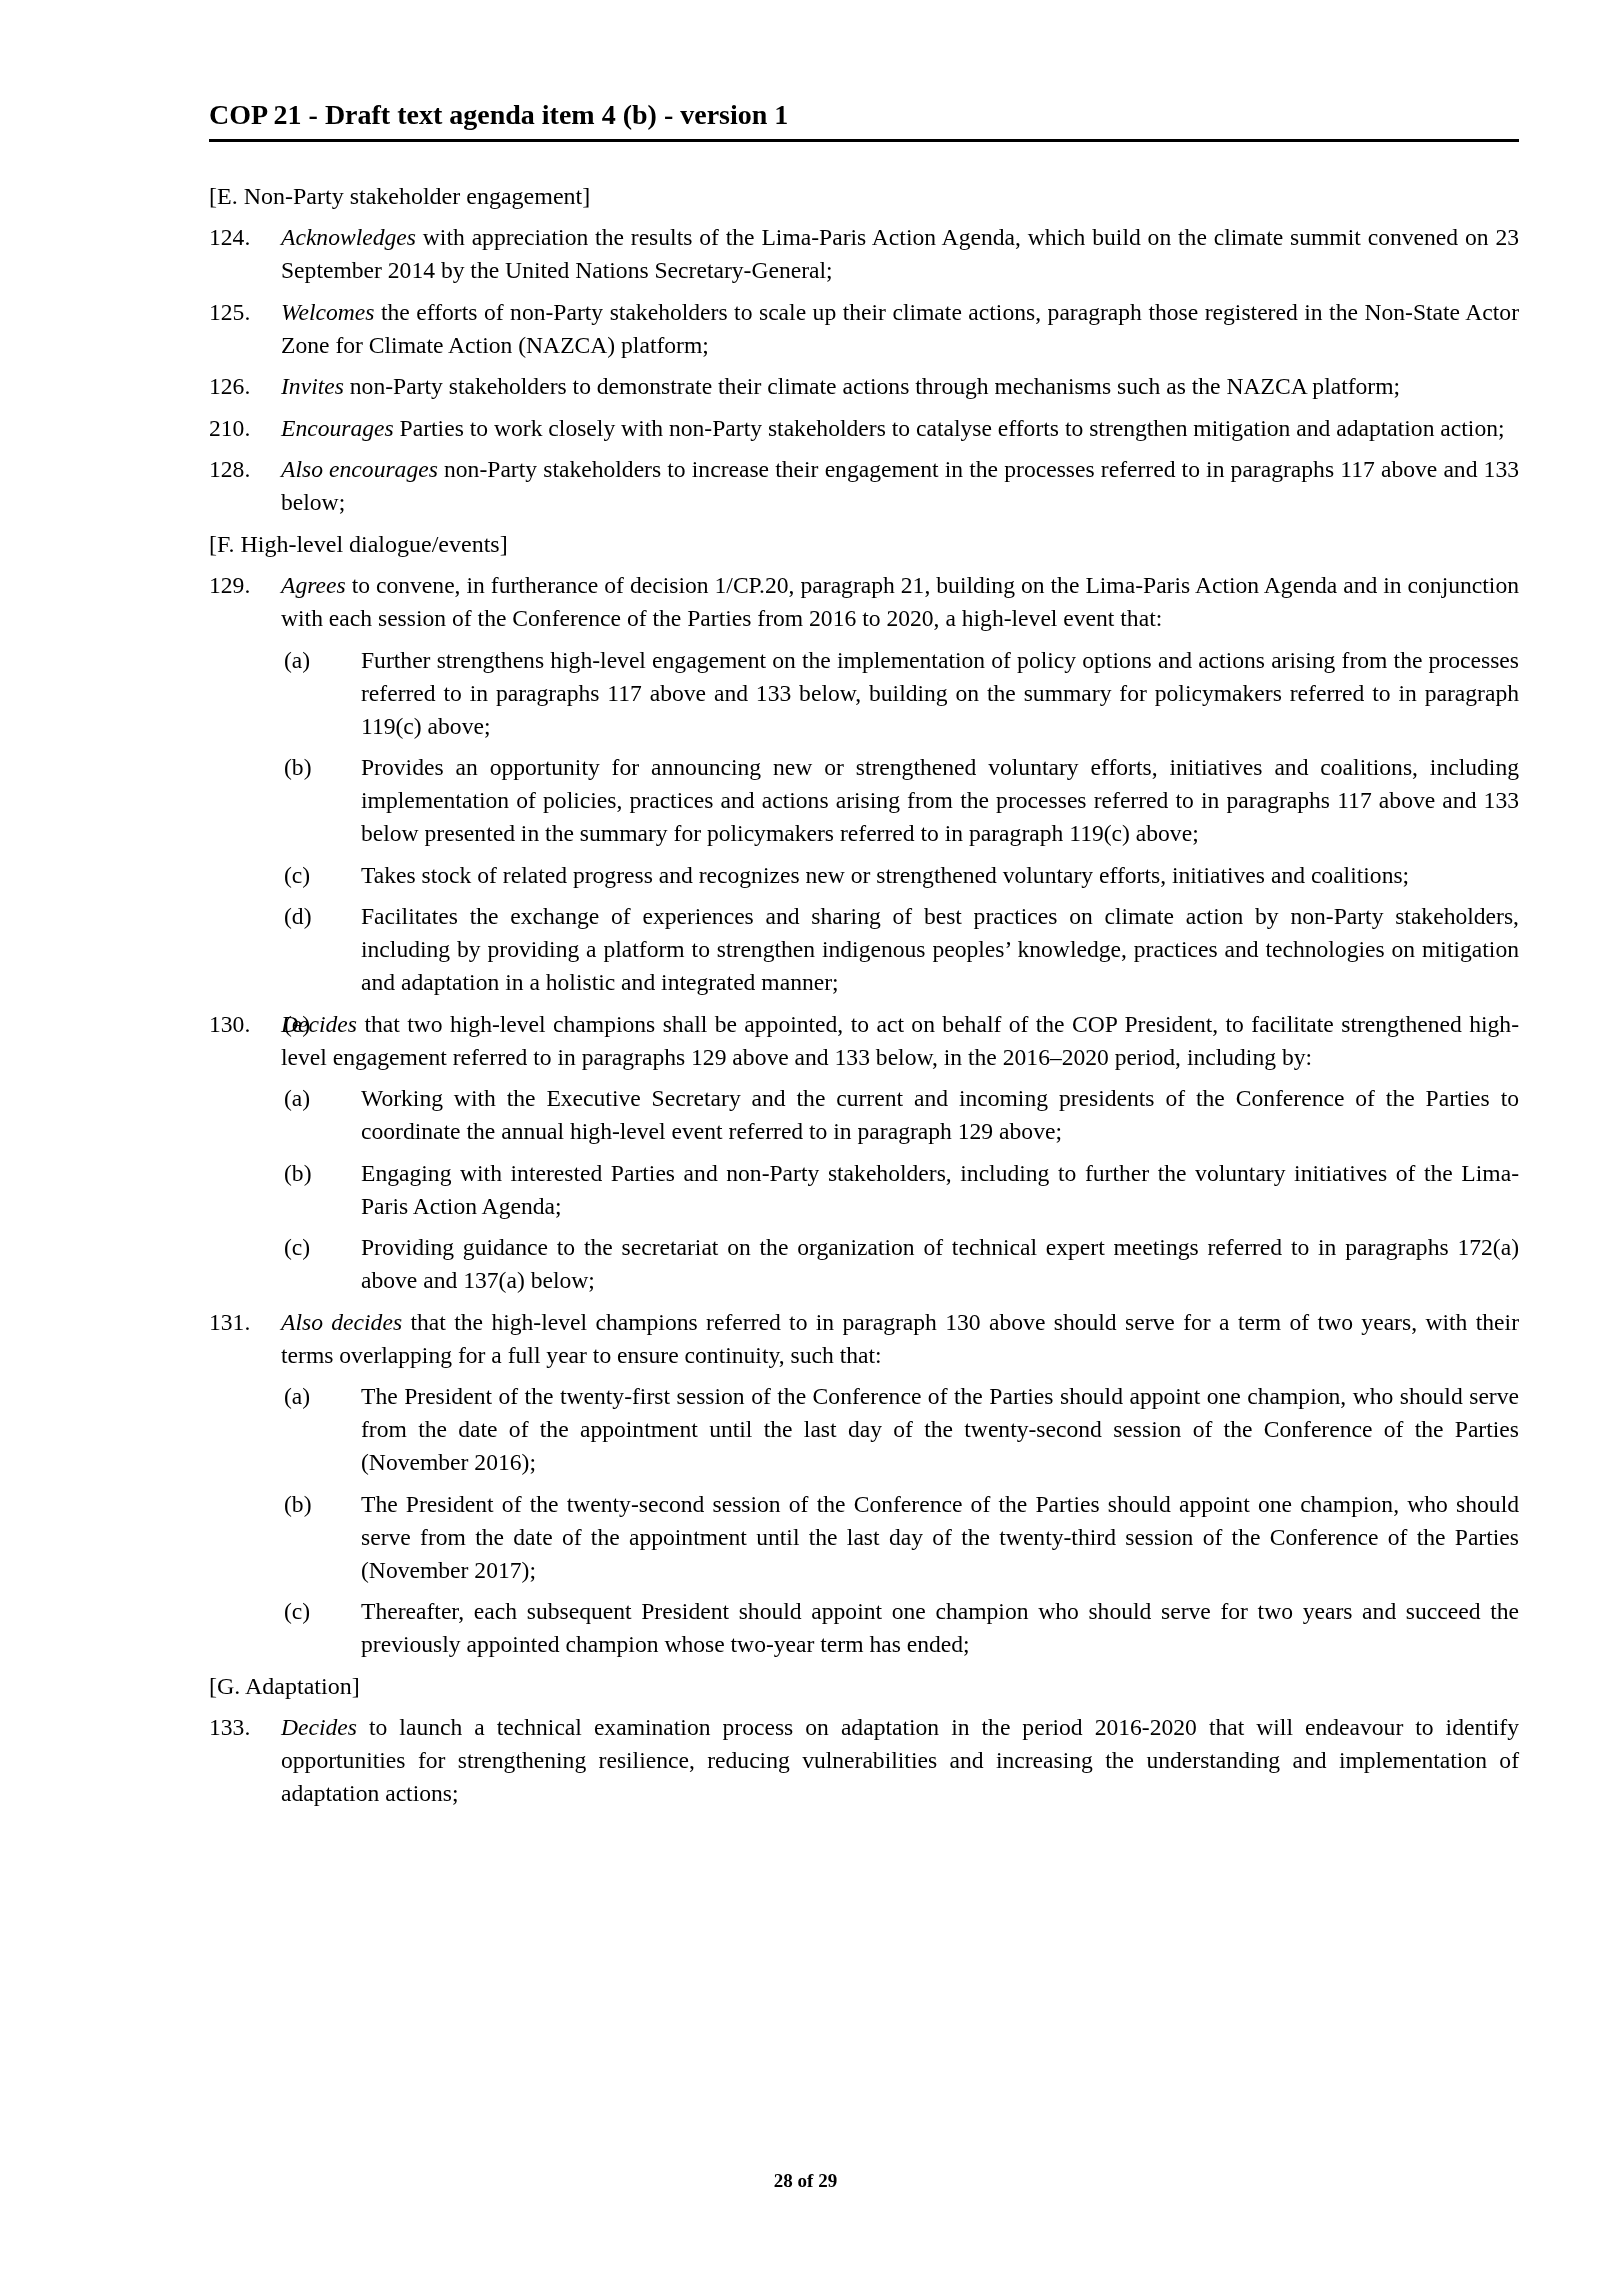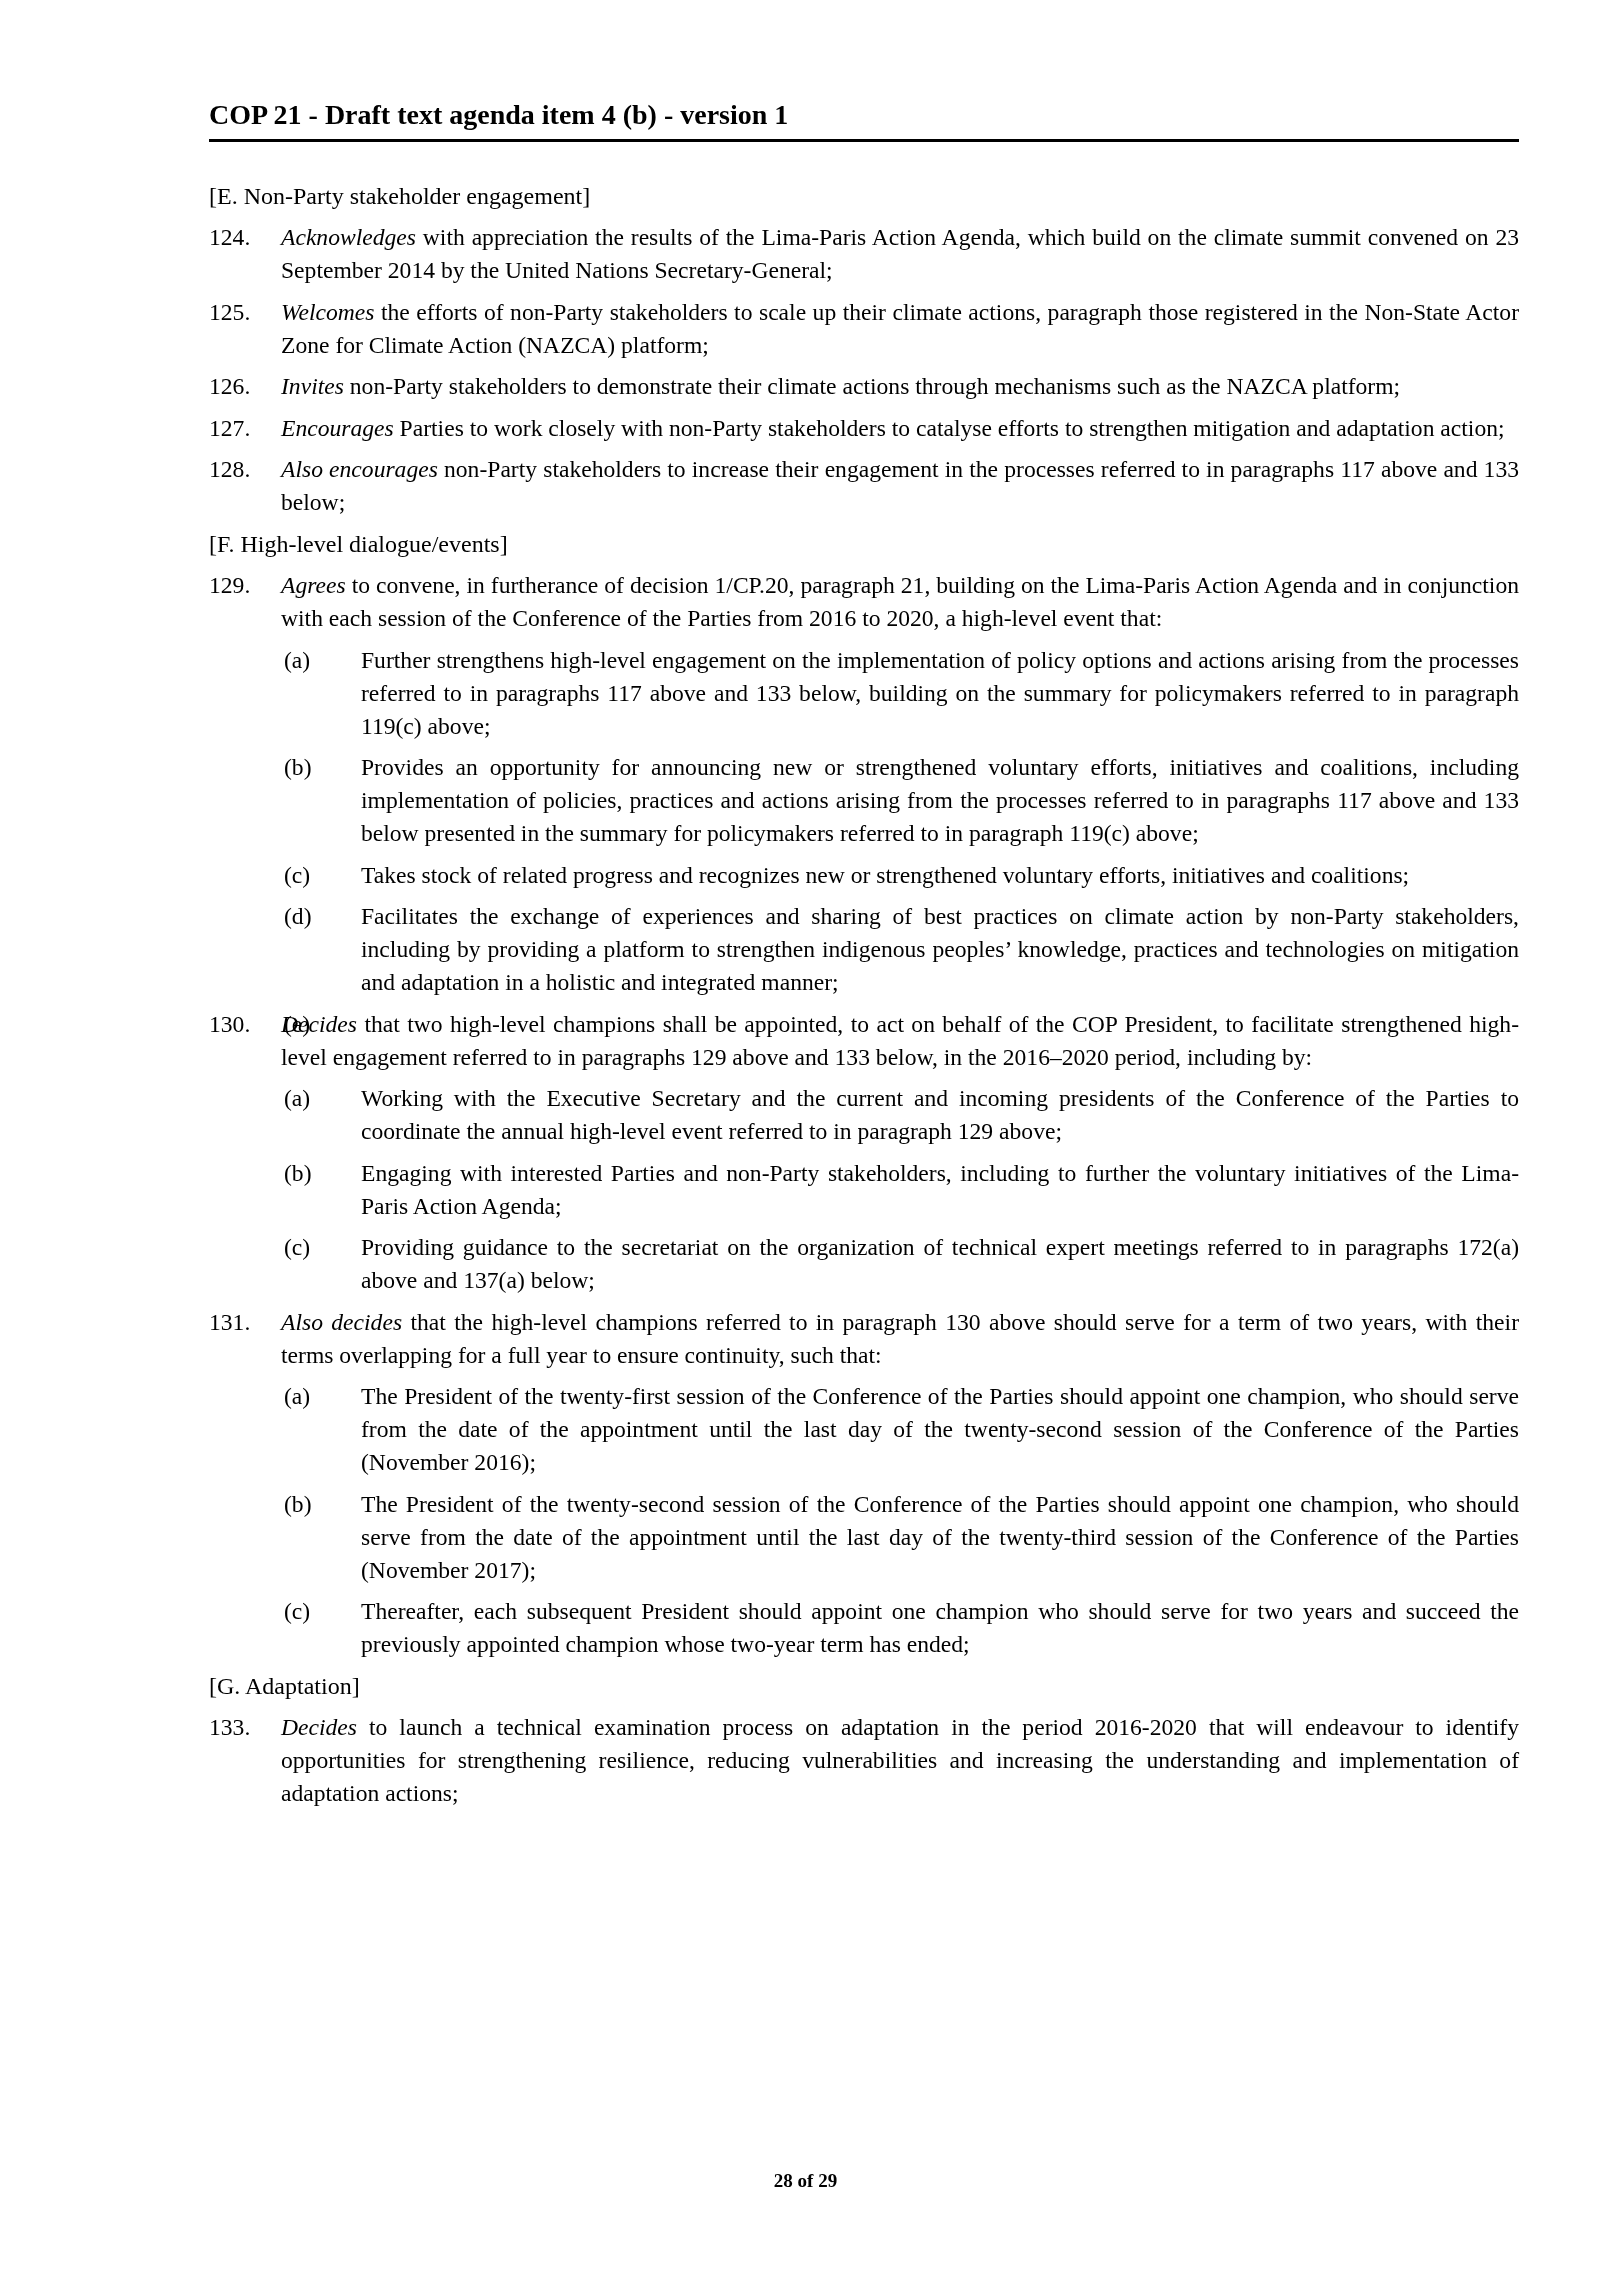--- a/index.html
+++ b/index.html
@@ -81,21 +81,21 @@
     <div class="body-text">
 
       <div class="section-heading">[E. Non-Party stakeholder engagement]</div>
 
       <div class="para"><span class="num">124.</span><span class="lead">Acknowledges</span><span> with appreciation the results of the Lima-Paris Action Agenda, which build on the climate summit convened on 23 September 2014 by the United Nations Secretary-General;</span></div>
 
       <div class="para"><span class="num">125.</span><span class="lead">Welcomes</span><span> the efforts of non-Party stakeholders to scale up their climate actions, paragraph those registered in the Non-State Actor Zone for Climate Action (NAZCA) platform;</span></div>
 
       <div class="para"><span class="num">126.</span><span class="lead">Invites</span><span> non-Party stakeholders to demonstrate their climate actions through mechanisms such as the NAZCA platform;</span></div>
 
-      <div class="para"><span class="num">127.</span><span class="lead">Encourages</span><span> Parties to work closely with non-Party stakeholders to catalyse efforts to strengthen mitigation and adaptation action;</span></div>
+      <div class="para"><span class="num">210.</span><span class="lead">Encourages</span><span> Parties to work closely with non-Party stakeholders to catalyse efforts to strengthen mitigation and adaptation action;</span></div>
 
       <div class="para"><span class="num">128.</span><span class="lead">Also encourages</span><span> non-Party stakeholders to increase their engagement in the processes referred to in paragraphs 117 above and 133 below;</span></div>
 
       <div class="section-heading">[F. High-level dialogue/events]</div>
 
       <div class="para"><span class="num">129.</span><span class="lead">Agrees</span><span> to convene, in furtherance of decision 1/CP.20, paragraph 21, building on the Lima-Paris Action Agenda and in conjunction with each session of the Conference of the Parties from 2016 to 2020, a high-level event that:</span></div>
 
       <div class="subitem"><span class="label">(a)</span><span>Further strengthens high-level engagement on the implementation of policy options and actions arising from the processes referred to in paragraphs 117 above and 133 below, building on the summary for policymakers referred to in paragraph 119(c) above;</span></div>
 
       <div class="subitem"><span class="label">(b)</span><span>Provides an opportunity for announcing new or strengthened voluntary efforts, initiatives and coalitions, including implementation of policies, practices and actions arising from the processes referred to in paragraphs 117 above and 133 below presented in the summary for policymakers referred to in paragraph 119(c) above;</span></div>

